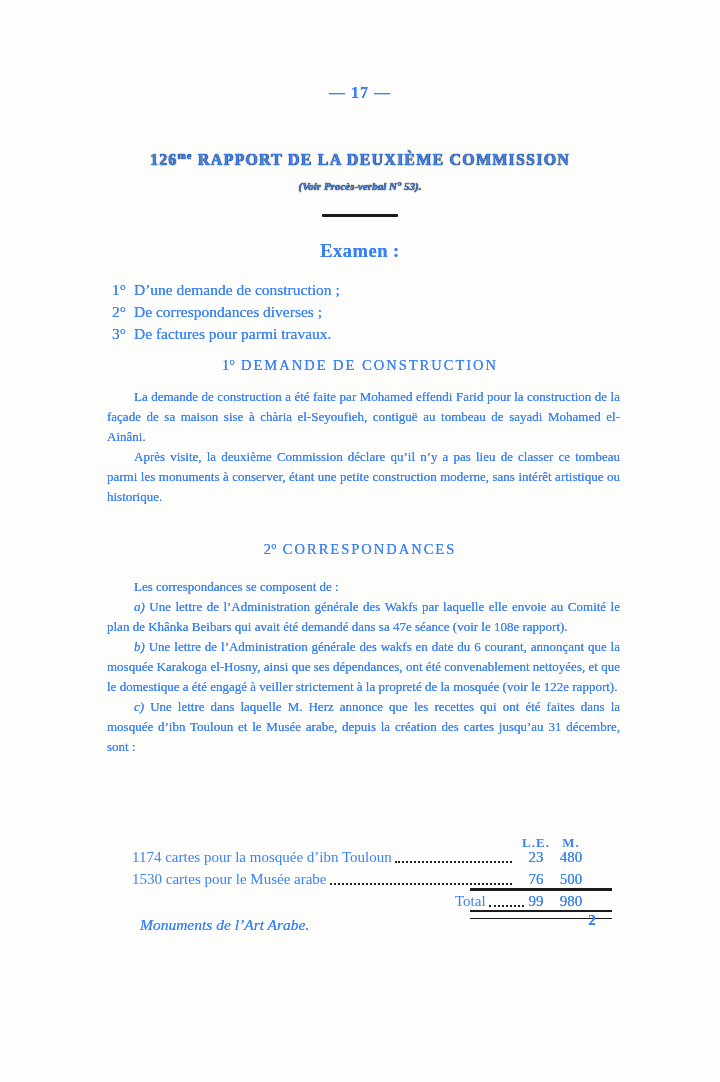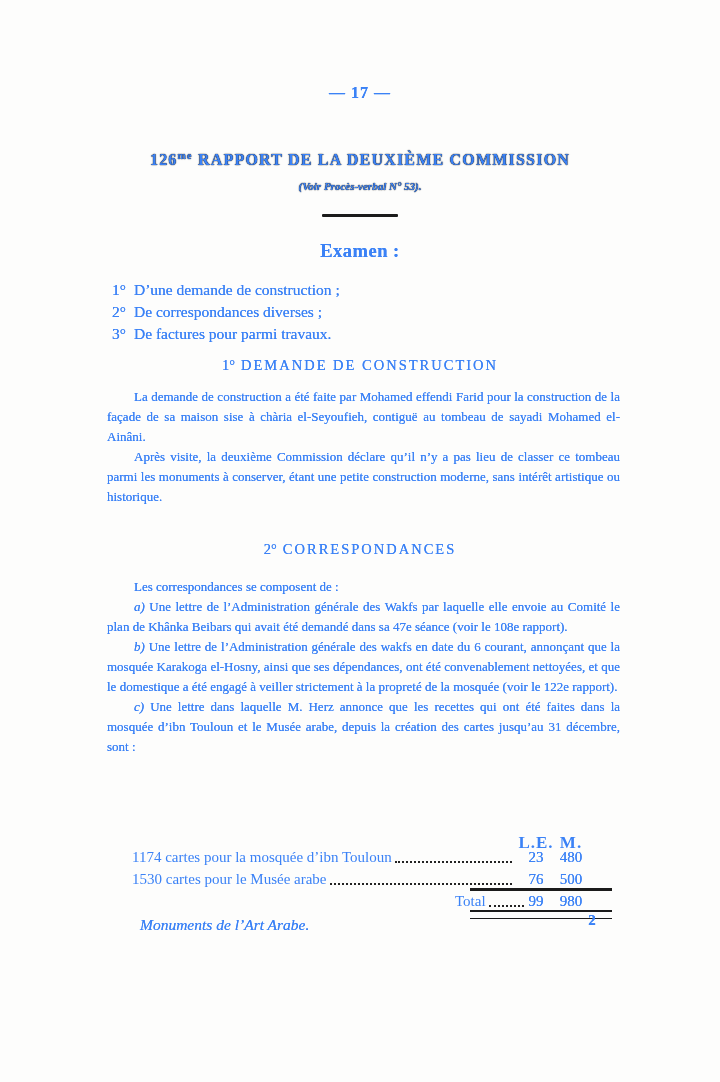--- a/index.html
+++ b/index.html
@@ -39,21 +39,21 @@
   .s1-head{top:357px;}
   .s2-head{top:541px;}
 
   .bodytext{font-size:13px;line-height:20px;text-align:justify;}
   .bodytext p{margin:0;text-indent:27px;}
   .s1-body{top:387px;}
   .s2-body{top:577px;}
 
   .acct{top:833px;left:107px;width:513px;font-size:15px;line-height:20px;}
   .acct .colhead{position:absolute;top:0;width:40px;text-align:center;
-    font-size:17px;font-weight:bold;letter-spacing:1px;}
+    font-size:13px;font-weight:bold;letter-spacing:1px;}
   .acct .colhead.le{left:409px;}
   .acct .colhead.m{left:444px;}
   .acct .row{position:absolute;display:flex;width:408px;white-space:nowrap;}
   .acct .row .leader{flex:1;border-bottom:2px dotted #232323;margin:0 3px 4px 3px;}
   .acct .r1{top:14px;left:25px;width:383px;}
   .acct .r2{top:36px;left:25px;width:383px;}
   .acct .rtotal{top:58px;left:0;width:420px;}
   .acct .rtotal .label{margin-left:348px;}
   .acct .num{position:absolute;width:40px;text-align:center;text-shadow:0 0 .4px currentColor;}
   .acct .num.le{left:409px;}

